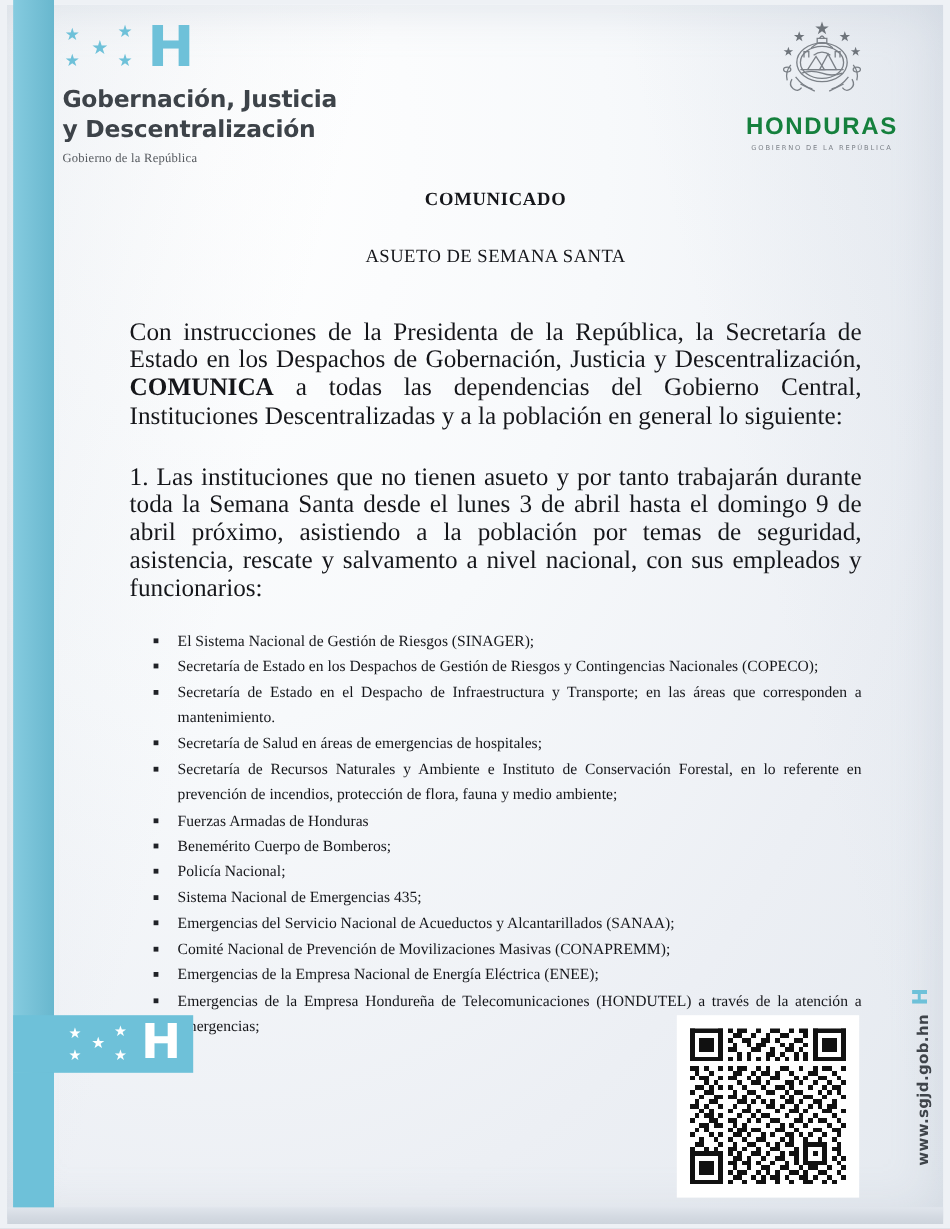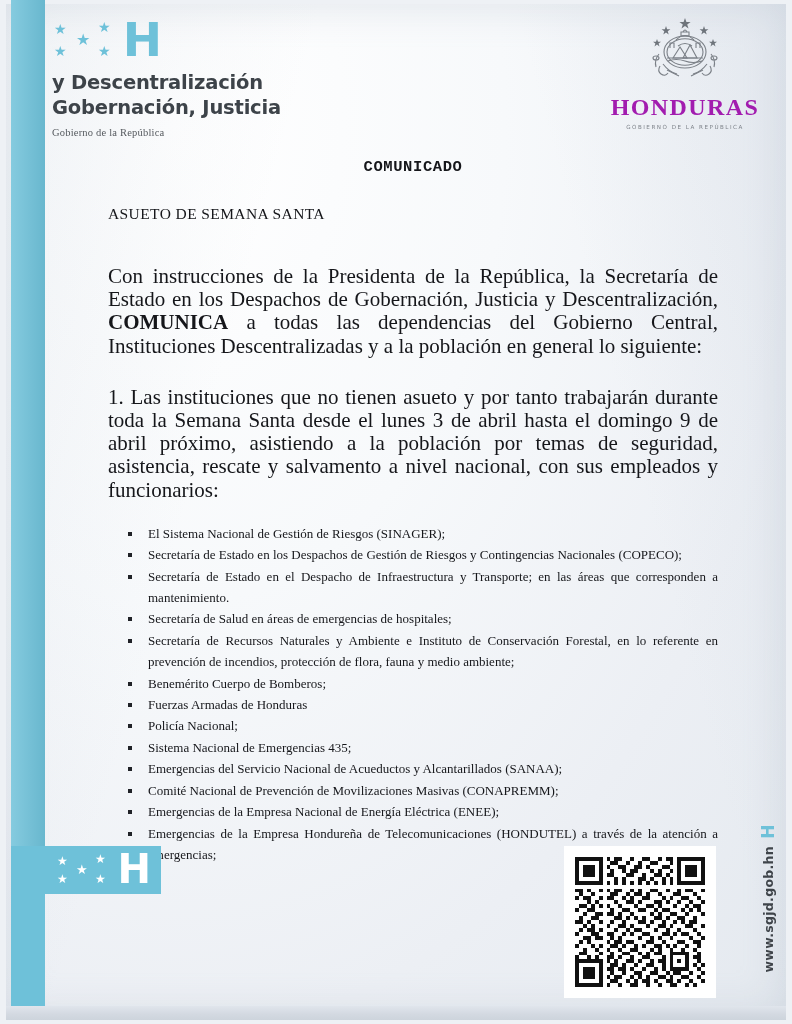--- a/index.html
+++ b/index.html
@@ -127,25 +127,25 @@
   .coat {
     position: absolute;
     right: 32px;
     top: 14px;
     width: 150px;
     text-align: center;
     color: #7a7f86;
   }
   .coat-emblem { width: 150px; height: 78px; }
   .coat-title {
-    font-family: Liberation Serif, serif;
+    font-family: Liberation Sans, sans-serif;
     font-weight: 700;
-    font-size: 24px;
+    font-size: 20px;
     letter-spacing: 1.4px;
-    color: #a21caf;
+    color: #15803d;
     margin-top: -2px;
   }
   .coat-sub {
     font-family: "DejaVu Sans", sans-serif;
     font-size: 5.6px;
     letter-spacing: 1.5px;
     color: #7f848b;
     margin-top: 3px;
   }
 
@@ -157,23 +157,23 @@
     width: 610px;
     color: #15161a;
   }
   .title-main {
     text-align: center;
     font-weight: 700;
     font-size: 15.5px;
     letter-spacing: .6px;
     margin: 0 0 0 0;
     padding-top: 8px;
-    font-family: Liberation Mono, monospace;
   }
   .title-sub {
+    text-align: center;
     font-size: 15.5px;
     letter-spacing: .4px;
     margin-top: 29px;
   }
   .para {
     text-align: justify;
     font-size: 21px;
     line-height: 23.2px;
     margin-top: 42px;
     text-justify: inter-word;
@@ -306,22 +306,22 @@
     <div class="brand">
       <div class="brand-mark">
         <span class="star s1">★</span>
         <span class="star s2">★</span>
         <span class="star s3">★</span>
         <span class="star s4">★</span>
         <span class="star s5">★</span>
         <span class="bm-h">H</span>
       </div>
       <div class="brand-name">
+        <div>Gobernación, Justicia</div>
         <div>y Descentralización</div>
-        <div>Gobernación, Justicia</div>
       </div>
       <div class="brand-sub">Gobierno de la República</div>
     </div>
 
     <div class="coat">
       <svg class="coat-emblem" viewBox="0 0 150 78">
         <g fill="none" stroke="#7b8087" stroke-width="1.1">
 
           <g fill="#6e747b" stroke="none">
             <polygon points="75,4 76.4,8 80.6,8 77.2,10.6 78.5,14.6 75,12.1 71.5,14.6 72.8,10.6 69.4,8 73.6,8"></polygon>
@@ -373,22 +373,22 @@
     <p class="para p1"><span>Con instrucciones de la Presidenta de la República, la Secretaría de Estado en los Despachos de Gobernación, Justicia y Descentralización, </span><b>COMUNICA</b><span> a todas las dependencias del Gobierno Central, Instituciones Descentralizadas y a la población en general lo siguiente:</span></p>
 
     <p class="para p2">1. Las instituciones que no tienen asueto y por tanto trabajarán durante toda la Semana Santa desde el lunes 3 de abril hasta el domingo 9 de abril próximo, asistiendo a la población por temas de seguridad, asistencia, rescate y salvamento a nivel nacional, con sus empleados y funcionarios:</p>
 
     <ul class="bullets">
       <li>El Sistema Nacional de Gestión de Riesgos (SINAGER);</li>
       <li>Secretaría de Estado en los Despachos de Gestión de Riesgos y Contingencias Nacionales (COPECO);</li>
       <li>Secretaría de Estado en el Despacho de Infraestructura y Transporte; en las áreas que corresponden a mantenimiento.</li>
       <li>Secretaría de Salud en áreas de emergencias de hospitales;</li>
       <li>Secretaría de Recursos Naturales y Ambiente e Instituto de Conservación Forestal, en lo referente en prevención de incendios, protección de flora, fauna y medio ambiente;</li>
+      <li>Fuerzas Armadas de Honduras</li>
       <li>Benemérito Cuerpo de Bomberos;</li>
-      <li>Fuerzas Armadas de Honduras</li>
       <li>Policía Nacional;</li>
       <li>Sistema Nacional de Emergencias 435;</li>
       <li>Emergencias del Servicio Nacional de Acueductos y Alcantarillados (SANAA);</li>
       <li>Comité Nacional de Prevención de Movilizaciones Masivas (CONAPREMM);</li>
       <li>Emergencias de la Empresa Nacional de Energía Eléctrica (ENEE);</li>
       <li>Emergencias de la Empresa Hondureña de Telecomunicaciones (HONDUTEL) a través de la atención a emergencias;</li>
     </ul>
   </div>
 
   <div class="footer-logo">

